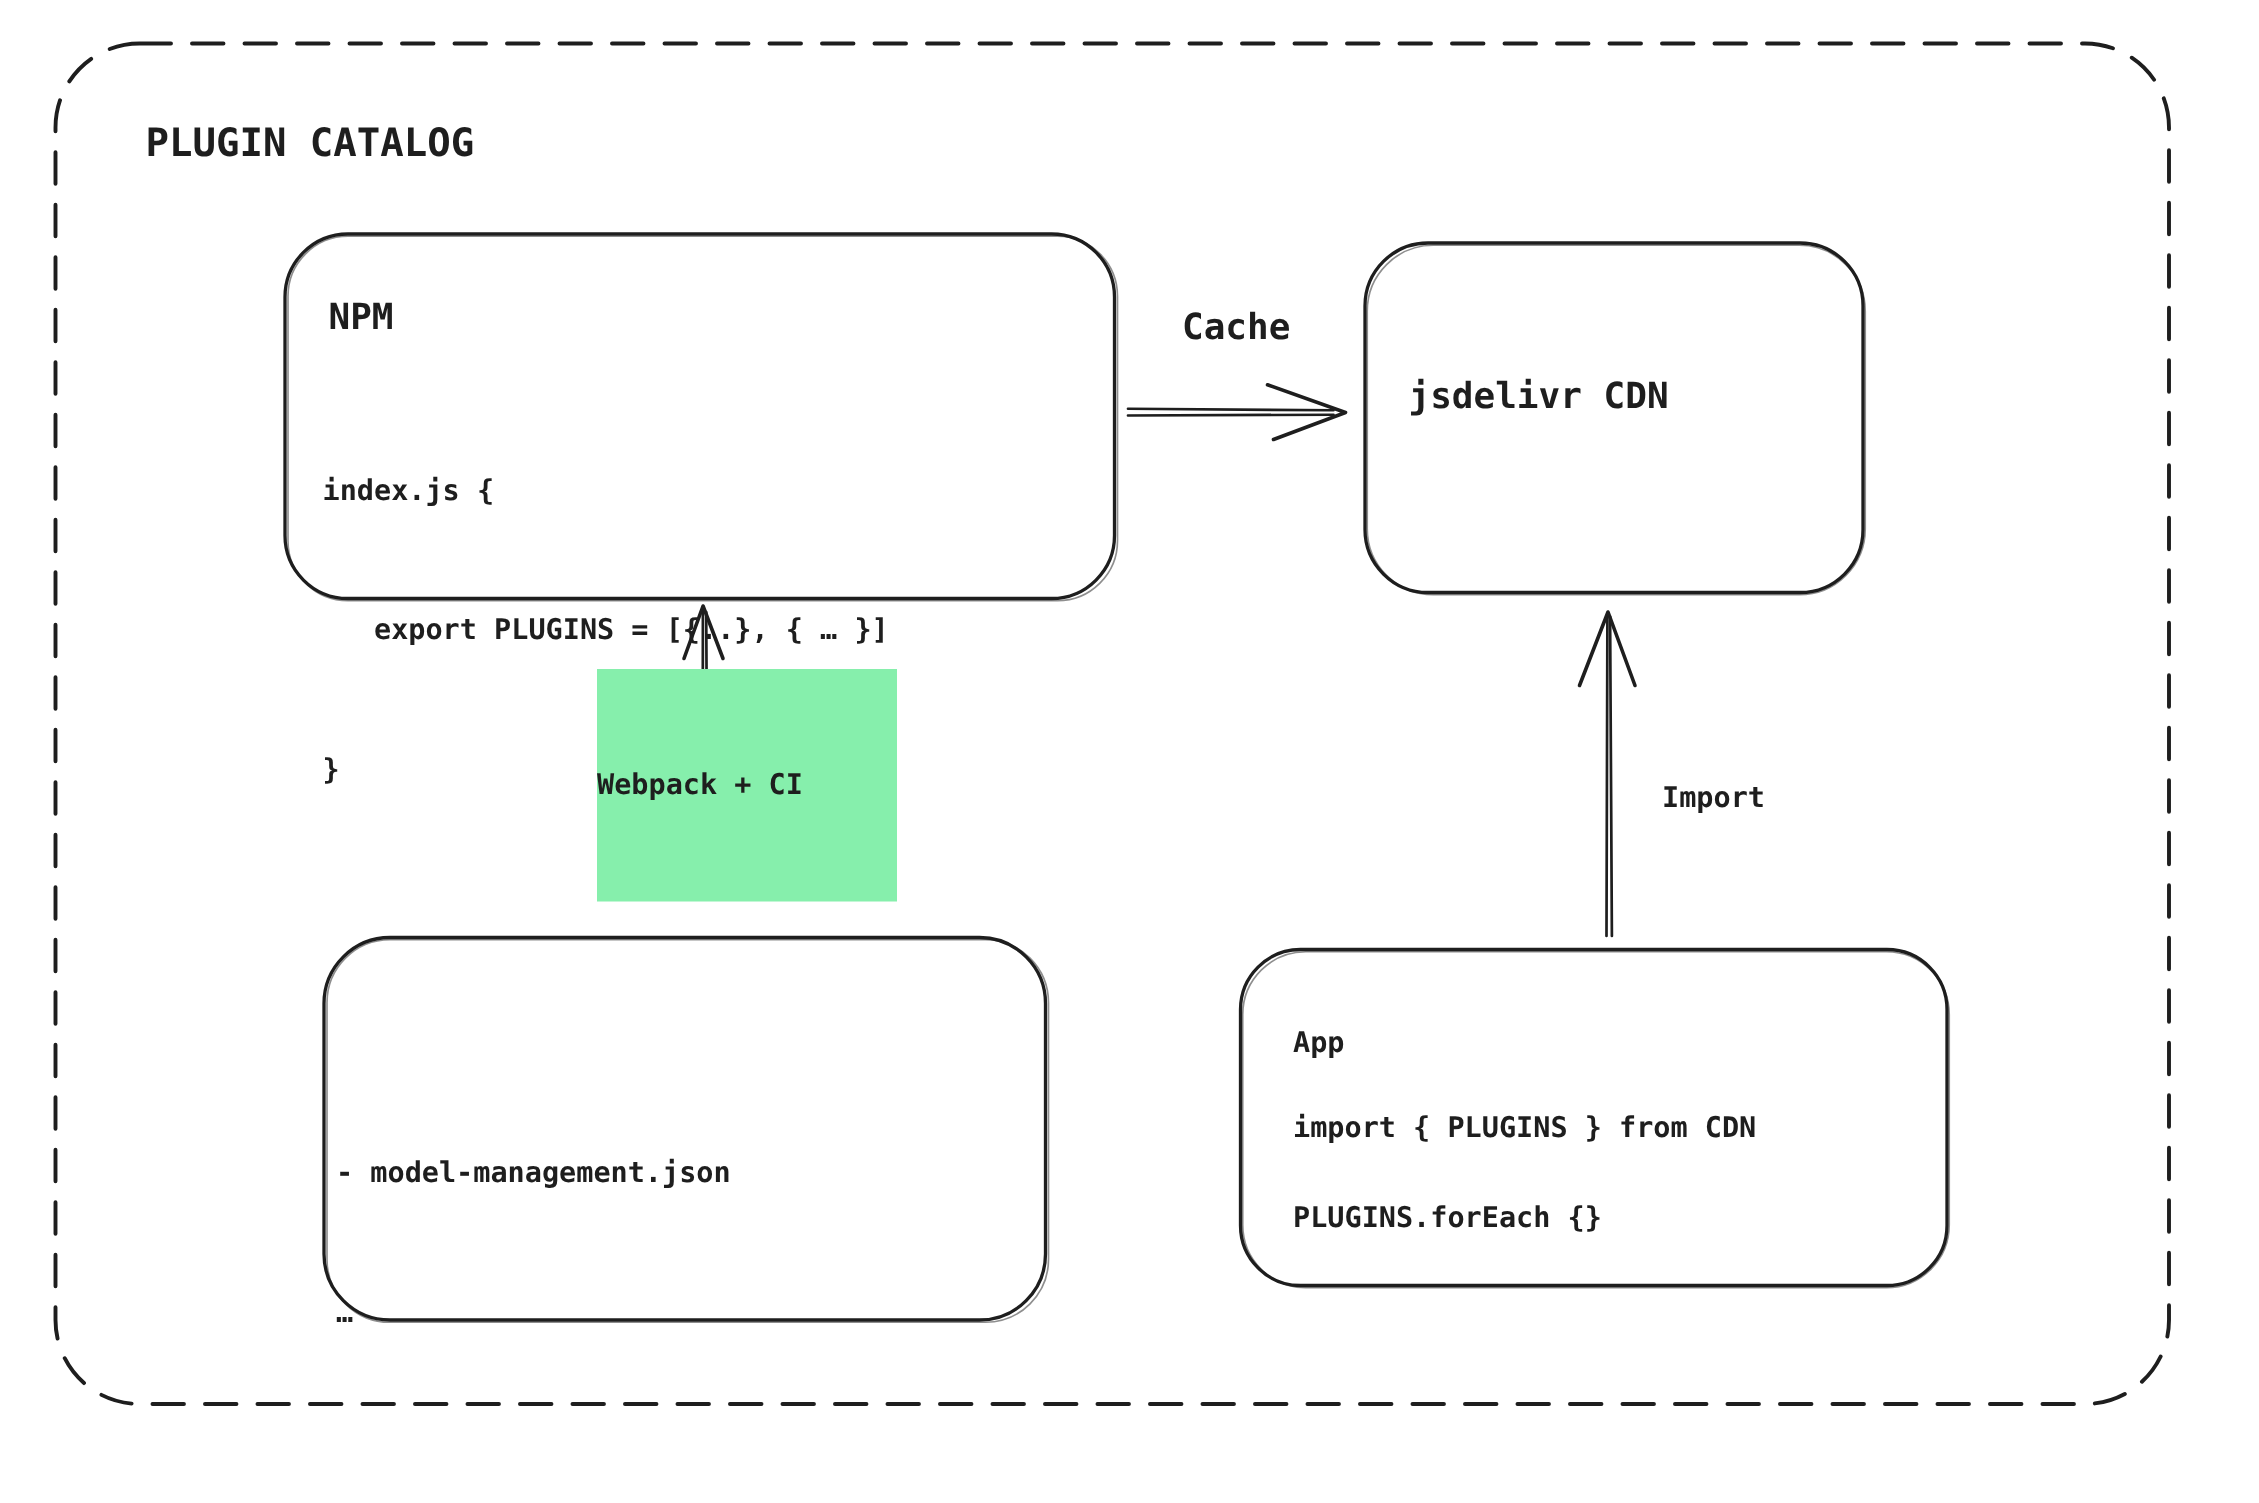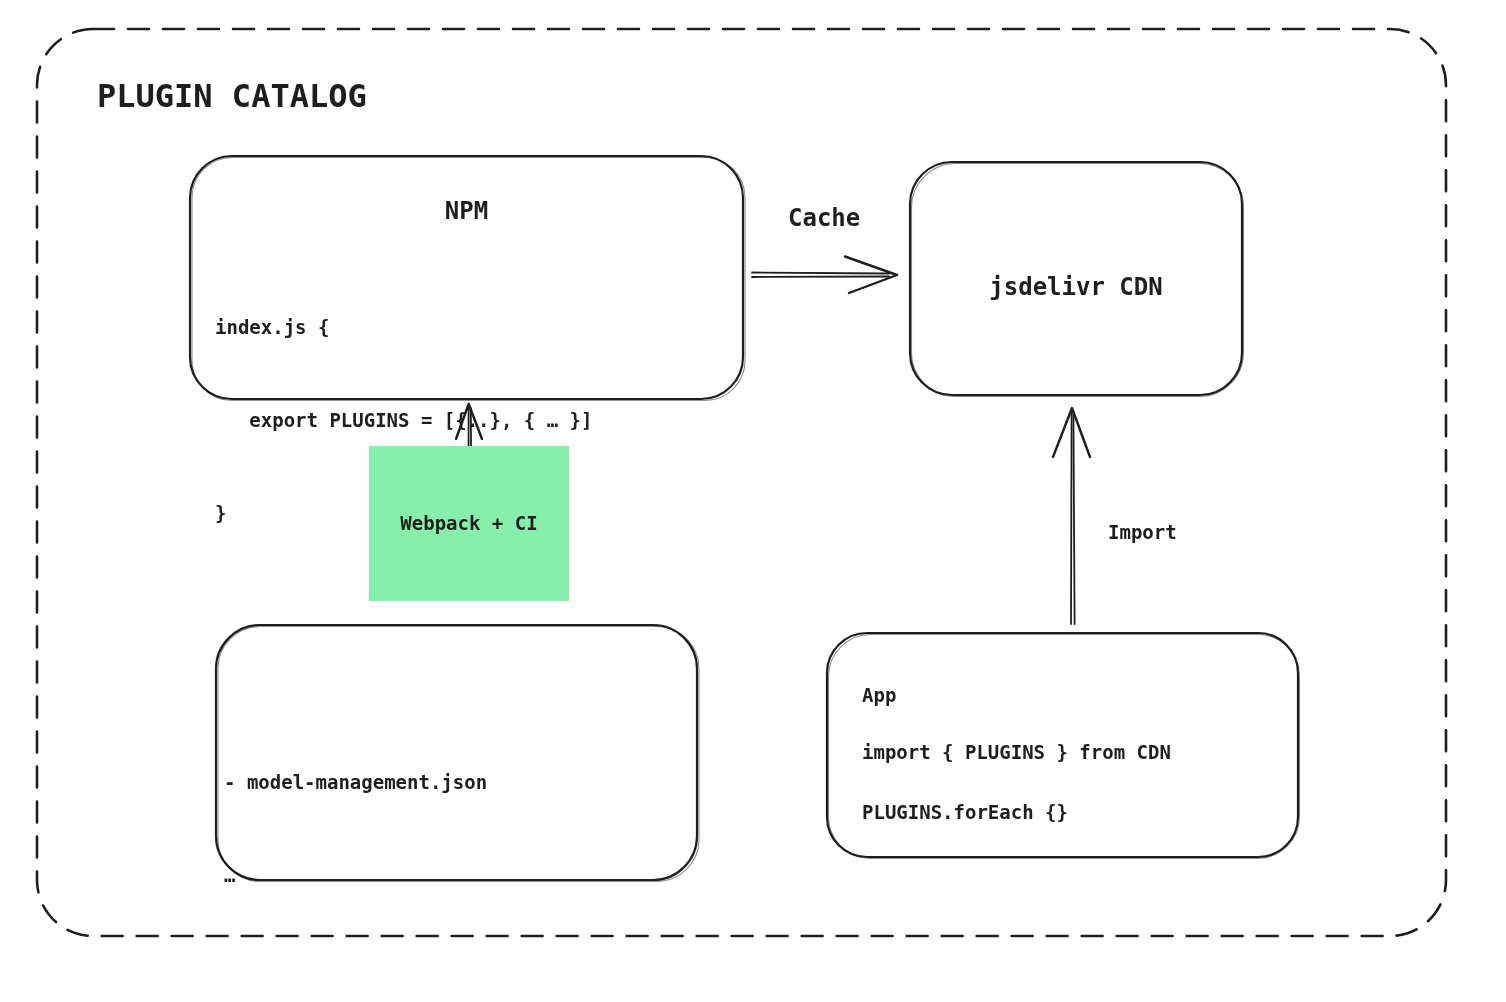--- a/index.html
+++ b/index.html
@@ -22,24 +22,24 @@
     width: 1506px;
     height: 1002px;
   }
   .txt {
     position: absolute;
     white-space: pre;
     font-weight: 600;
     color: #1e1e1e;
     line-height: 31px;
   }
-  .fs26 { font-size: 32px; text-align: right; }
+  .fs26 { font-size: 26px; text-align: right; }
   .fs25 { font-size: 19px; }
   .fs24 { font-size: 24px; }
-  .center { text-align: center; }
+  .center { text-align: left; margin-left: 29px; }
   .mask { background: #86efac; }
   svg .stroke {
     fill: none;
     stroke: #1e1e1e;
     stroke-width: 2.2;
     stroke-linecap: round;
     stroke-linejoin: round;
   }
   svg .ghost {
     stroke-width: 1.1;
@@ -100,21 +100,21 @@
 
   <div class="txt fs24 center" style="left:190px; top:196px; width:553px;">NPM</div>
   <div class="txt fs25" style="left:215px; top:250px;">
     <div>index.js {</div>
     <div>   export PLUGINS = [{..}, { … }]</div>
     <div>}</div>
   </div>
 
   <div class="txt fs24" style="left:788px; top:203px;">Cache</div>
 
-  <div class="txt fs24 center" style="left:910px; top:272px; width:332px;">jsdelivr CDN</div>
+  <div class="txt fs24 center" style="left:910px; top:249px; width:332px;">jsdelivr CDN</div>
 
   <div class="txt fs25 center mask" style="left:369px; top:446px; width:200px;">
     <div>Webpack + CI</div>
   </div>
 
   <div class="txt fs25" style="left:224px; top:705px;">
     <div>- model-management.json</div>
     <div>…</div>
   </div>
 

